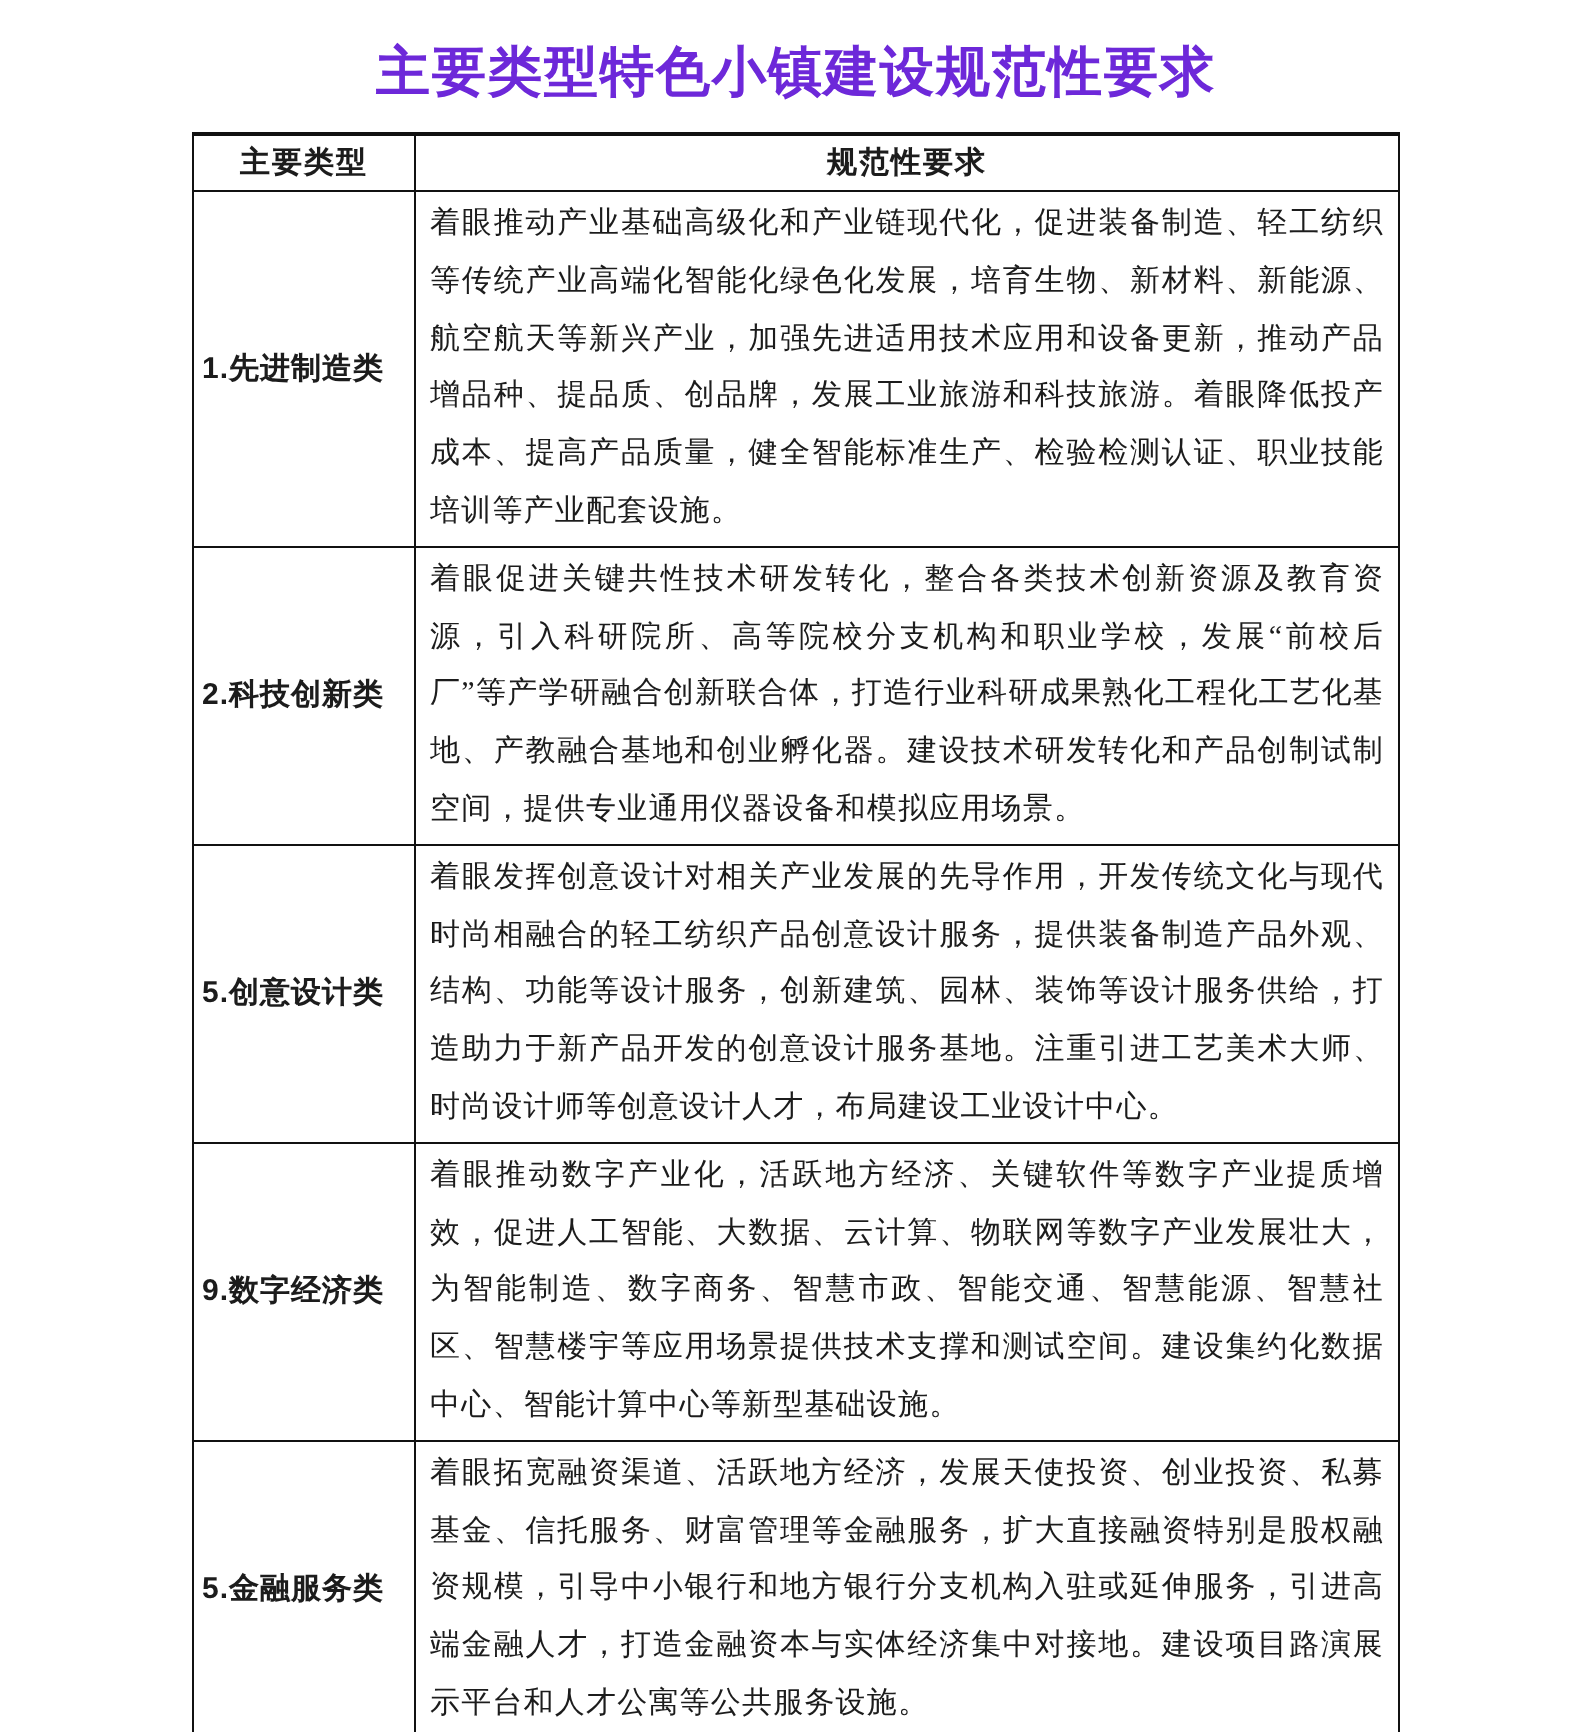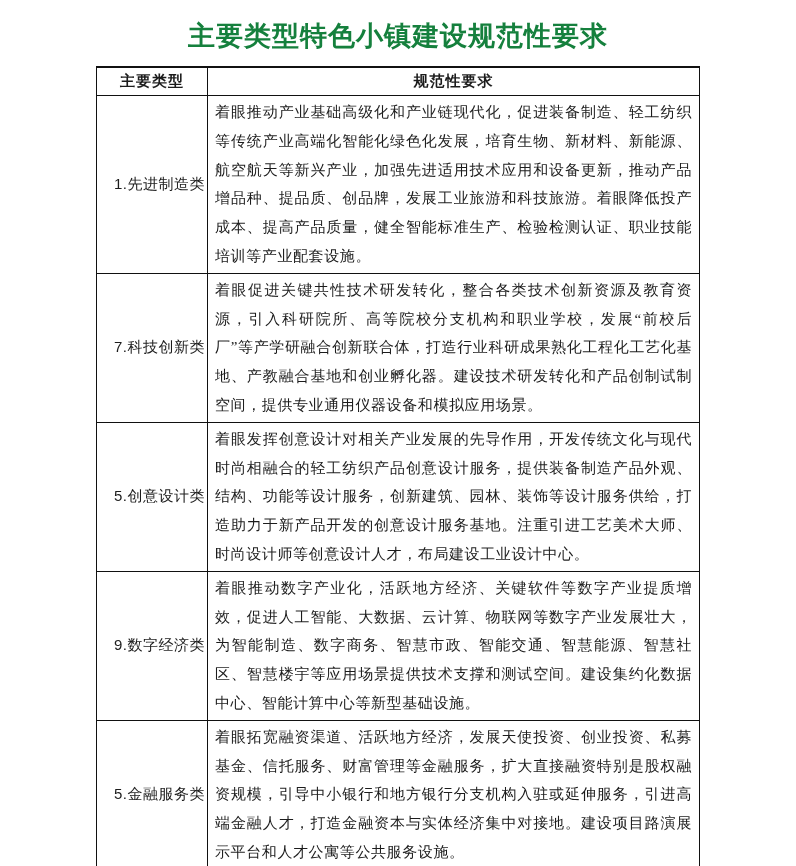--- a/index.html
+++ b/index.html
@@ -24,21 +24,21 @@
     line-height: 22px;
     margin-left: -1px;
   }
   .title {
     margin: 12px 0 14px 0;
     text-align: center;
     font-weight: bold;
     font-size: 27px;
     letter-spacing: 1px;
     line-height: 32px;
-    color: #15803d;
+    color: #6d28d9;
   }
   table.doc-table {
     border-collapse: collapse;
     width: 604px;
     table-layout: fixed;
     border-top: 2.5px solid #111;
     border-bottom: 2.5px solid #111;
     border-left: 1.5px solid #111;
     border-right: 1.5px solid #111;
   }
@@ -52,25 +52,25 @@
     font-weight: bold;
     font-size: 15px;
     letter-spacing: 1px;
     height: 27px;
     text-align: center;
     vertical-align: middle;
     padding: 0;
   }
   td.type-cell {
     font-family: "Liberation Sans", "DejaVu Sans", sans-serif;
-    font-weight: normal;
+    font-weight: bold;
     font-size: 15px;
     letter-spacing: 0.5px;
     vertical-align: middle;
-    text-align: right;
+    text-align: left;
     padding: 0 2px 0 4px;
   }
   td.req-cell {
     font-size: 15px;
     line-height: 28.8px;
     letter-spacing: 0.6px;
     text-align: justify;
     text-justify: inter-character;
     vertical-align: middle;
     padding: 2px 7px;
@@ -92,21 +92,21 @@
         <th class="col-type">主要类型</th>
         <th class="col-req">规范性要求</th>
       </tr>
     </thead>
     <tbody>
       <tr class="r6">
         <td class="type-cell">1.先进制造类</td>
         <td class="req-cell">着眼推动产业基础高级化和产业链现代化，促进装备制造、轻工纺织等传统产业高端化智能化绿色化发展，培育生物、新材料、新能源、航空航天等新兴产业，加强先进适用技术应用和设备更新，推动产品增品种、提品质、创品牌，发展工业旅游和科技旅游。着眼降低投产成本、提高产品质量，健全智能标准生产、检验检测认证、职业技能培训等产业配套设施。</td>
       </tr>
       <tr class="r5">
-        <td class="type-cell">7.科技创新类</td>
+        <td class="type-cell">2.科技创新类</td>
         <td class="req-cell">着眼促进关键共性技术研发转化，整合各类技术创新资源及教育资源，引入科研院所、高等院校分支机构和职业学校，发展“前校后厂”等产学研融合创新联合体，打造行业科研成果熟化工程化工艺化基地、产教融合基地和创业孵化器。建设技术研发转化和产品创制试制空间，提供专业通用仪器设备和模拟应用场景。</td>
       </tr>
       <tr class="r5">
         <td class="type-cell">5.创意设计类</td>
         <td class="req-cell">着眼发挥创意设计对相关产业发展的先导作用，开发传统文化与现代时尚相融合的轻工纺织产品创意设计服务，提供装备制造产品外观、结构、功能等设计服务，创新建筑、园林、装饰等设计服务供给，打造助力于新产品开发的创意设计服务基地。注重引进工艺美术大师、时尚设计师等创意设计人才，布局建设工业设计中心。</td>
       </tr>
       <tr class="r5">
         <td class="type-cell">9.数字经济类</td>
         <td class="req-cell">着眼推动数字产业化，活跃地方经济、关键软件等数字产业提质增效，促进人工智能、大数据、云计算、物联网等数字产业发展壮大，为智能制造、数字商务、智慧市政、智能交通、智慧能源、智慧社区、智慧楼宇等应用场景提供技术支撑和测试空间。建设集约化数据中心、智能计算中心等新型基础设施。</td>
       </tr>

